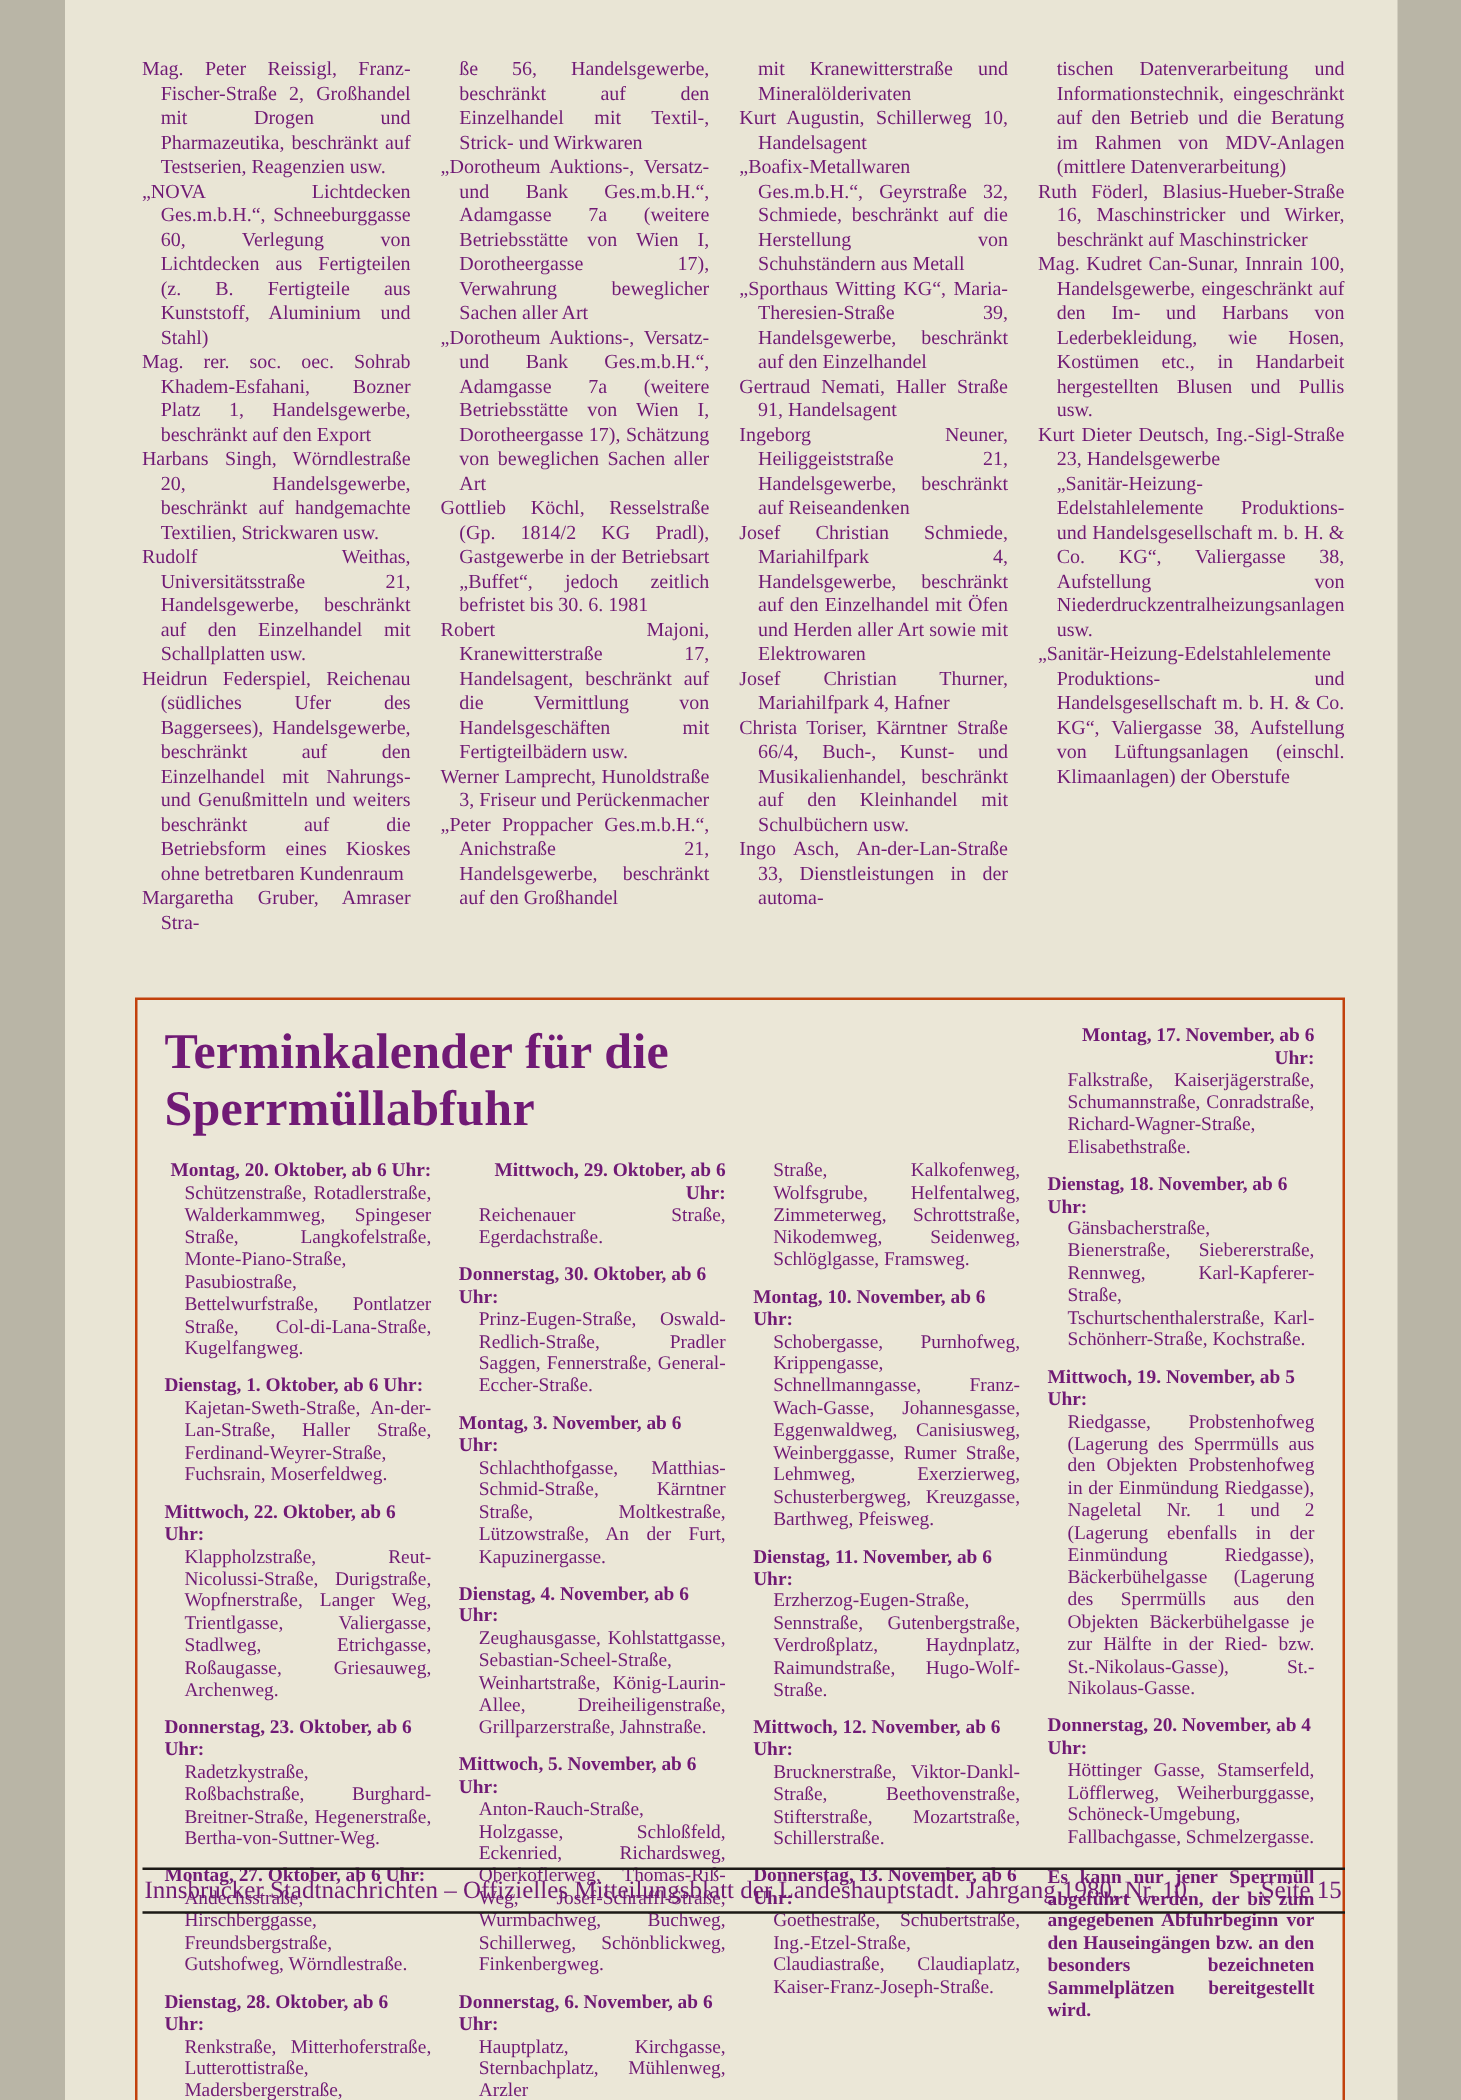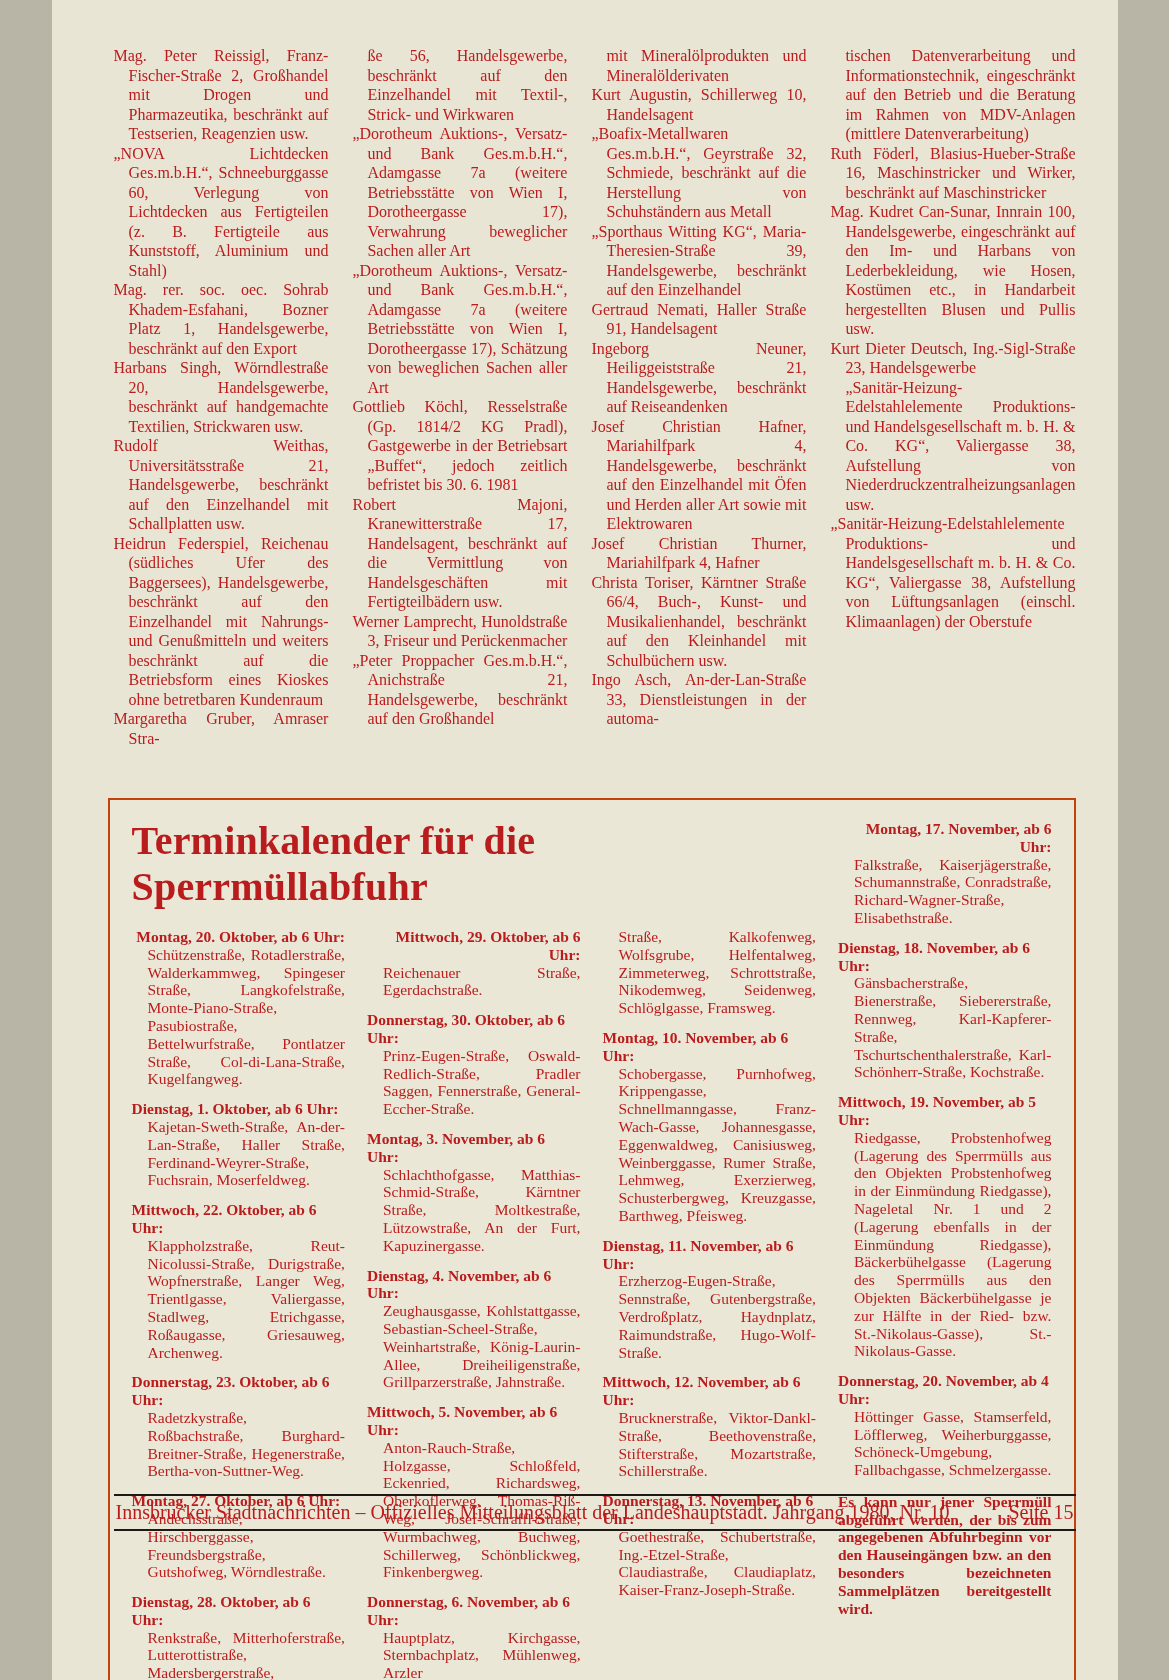--- a/index.html
+++ b/index.html
@@ -5,21 +5,21 @@
   html,body{margin:0;padding:0;}
   body{background:#b9b5a6;}
   .page{
     position:relative;
     width:1066px;height:1680px;
     margin:0 auto;
     background:#e9e5d5;
     box-sizing:border-box;
     padding:46px 42px 0 62px;
     font-family:"Liberation Serif","DejaVu Serif",serif;
-    color:#b91c1c;
+    color:#701a75;
     overflow:hidden;
     -webkit-hyphens:auto;hyphens:auto;
   }
   
   .top-grid{
     display:grid;
     grid-template-columns:repeat(4,1fr);
     column-gap:24px;
     min-height:604px;
     font-size:16px;
@@ -103,27 +103,27 @@
     <p class="cont">ße 56, Handelsgewerbe, beschränkt auf den Einzelhandel mit Textil-, Strick- und Wirkwaren</p>
         <p>„Dorotheum Auktions-, Versatz- und Bank Ges.m.b.H.“, Adamgasse 7a (weitere Betriebsstätte von Wien I, Dorotheergasse 17), Verwahrung beweglicher Sachen aller Art</p>
         <p>„Dorotheum Auktions-, Versatz- und Bank Ges.m.b.H.“, Adamgasse 7a (weitere Betriebsstätte von Wien I, Dorotheergasse 17), Schätzung von beweglichen Sachen aller Art</p>
         <p>Gottlieb Köchl, Resselstraße (Gp. 1814/2 KG Pradl), Gastgewerbe in der Betriebsart „Buffet“, jedoch zeitlich befristet bis 30. 6. 1981</p>
         <p>Robert Majoni, Kranewitterstraße 17, Handelsagent, beschränkt auf die Vermittlung von Handelsgeschäften mit Fertigteilbädern usw.</p>
         <p>Werner Lamprecht, Hunoldstraße 3, Friseur und Perückenmacher</p>
         <p>„Peter Proppacher Ges.m.b.H.“, Anichstraße 21, Handelsgewerbe, beschränkt auf den Großhandel</p>
       </div>
     <div class="tcol">
 
-    <p class="cont">mit Mineralölprodukten und Mineralölderivaten</p>
+    <p class="cont">mit Kranewitterstraße und Mineralölderivaten</p>
         <p>Kurt Augustin, Schillerweg 10, Handelsagent</p>
         <p>„Boafix-Metallwaren Ges.m.b.H.“, Geyrstraße 32, Schmiede, beschränkt auf die Herstellung von Schuhständern aus Metall</p>
         <p>„Sporthaus Witting KG“, Maria-Theresien-Straße 39, Handelsgewerbe, beschränkt auf den Einzelhandel</p>
         <p>Gertraud Nemati, Haller Straße 91, Handelsagent</p>
         <p>Ingeborg Neuner, Heiliggeiststraße 21, Handelsgewerbe, beschränkt auf Reiseandenken</p>
-        <p>Josef Christian Hafner, Mariahilfpark 4, Handelsgewerbe, beschränkt auf den Einzelhandel mit Öfen und Herden aller Art sowie mit Elektrowaren</p>
+        <p>Josef Christian Schmiede, Mariahilfpark 4, Handelsgewerbe, beschränkt auf den Einzelhandel mit Öfen und Herden aller Art sowie mit Elektrowaren</p>
         <p>Josef Christian Thurner, Mariahilfpark 4, Hafner</p>
         <p>Christa Toriser, Kärntner Straße 66/4, Buch-, Kunst- und Musikalienhandel, beschränkt auf den Kleinhandel mit Schulbüchern usw.</p>
         <p>Ingo Asch, An-der-Lan-Straße 33, Dienstleistungen in der automa-</p>
       </div>
     <div class="tcol">
 
     <p class="cont">tischen Datenverarbeitung und Informationstechnik, eingeschränkt auf den Betrieb und die Beratung im Rahmen von MDV-Anlagen (mittlere Datenverarbeitung)</p>
         <p>Ruth Föderl, Blasius-Hueber-Straße 16, Maschinstricker und Wirker, beschränkt auf Maschinstricker</p>
         <p>Mag. Kudret Can-Sunar, Innrain 100, Handelsgewerbe, eingeschränkt auf den Im- und Harbans von Lederbekleidung, wie Hosen, Kostümen etc., in Handarbeit hergestellten Blusen und Pullis usw.</p>
         <p>Kurt Dieter Deutsch, Ing.-Sigl-Straße 23, Handelsgewerbe</p>

